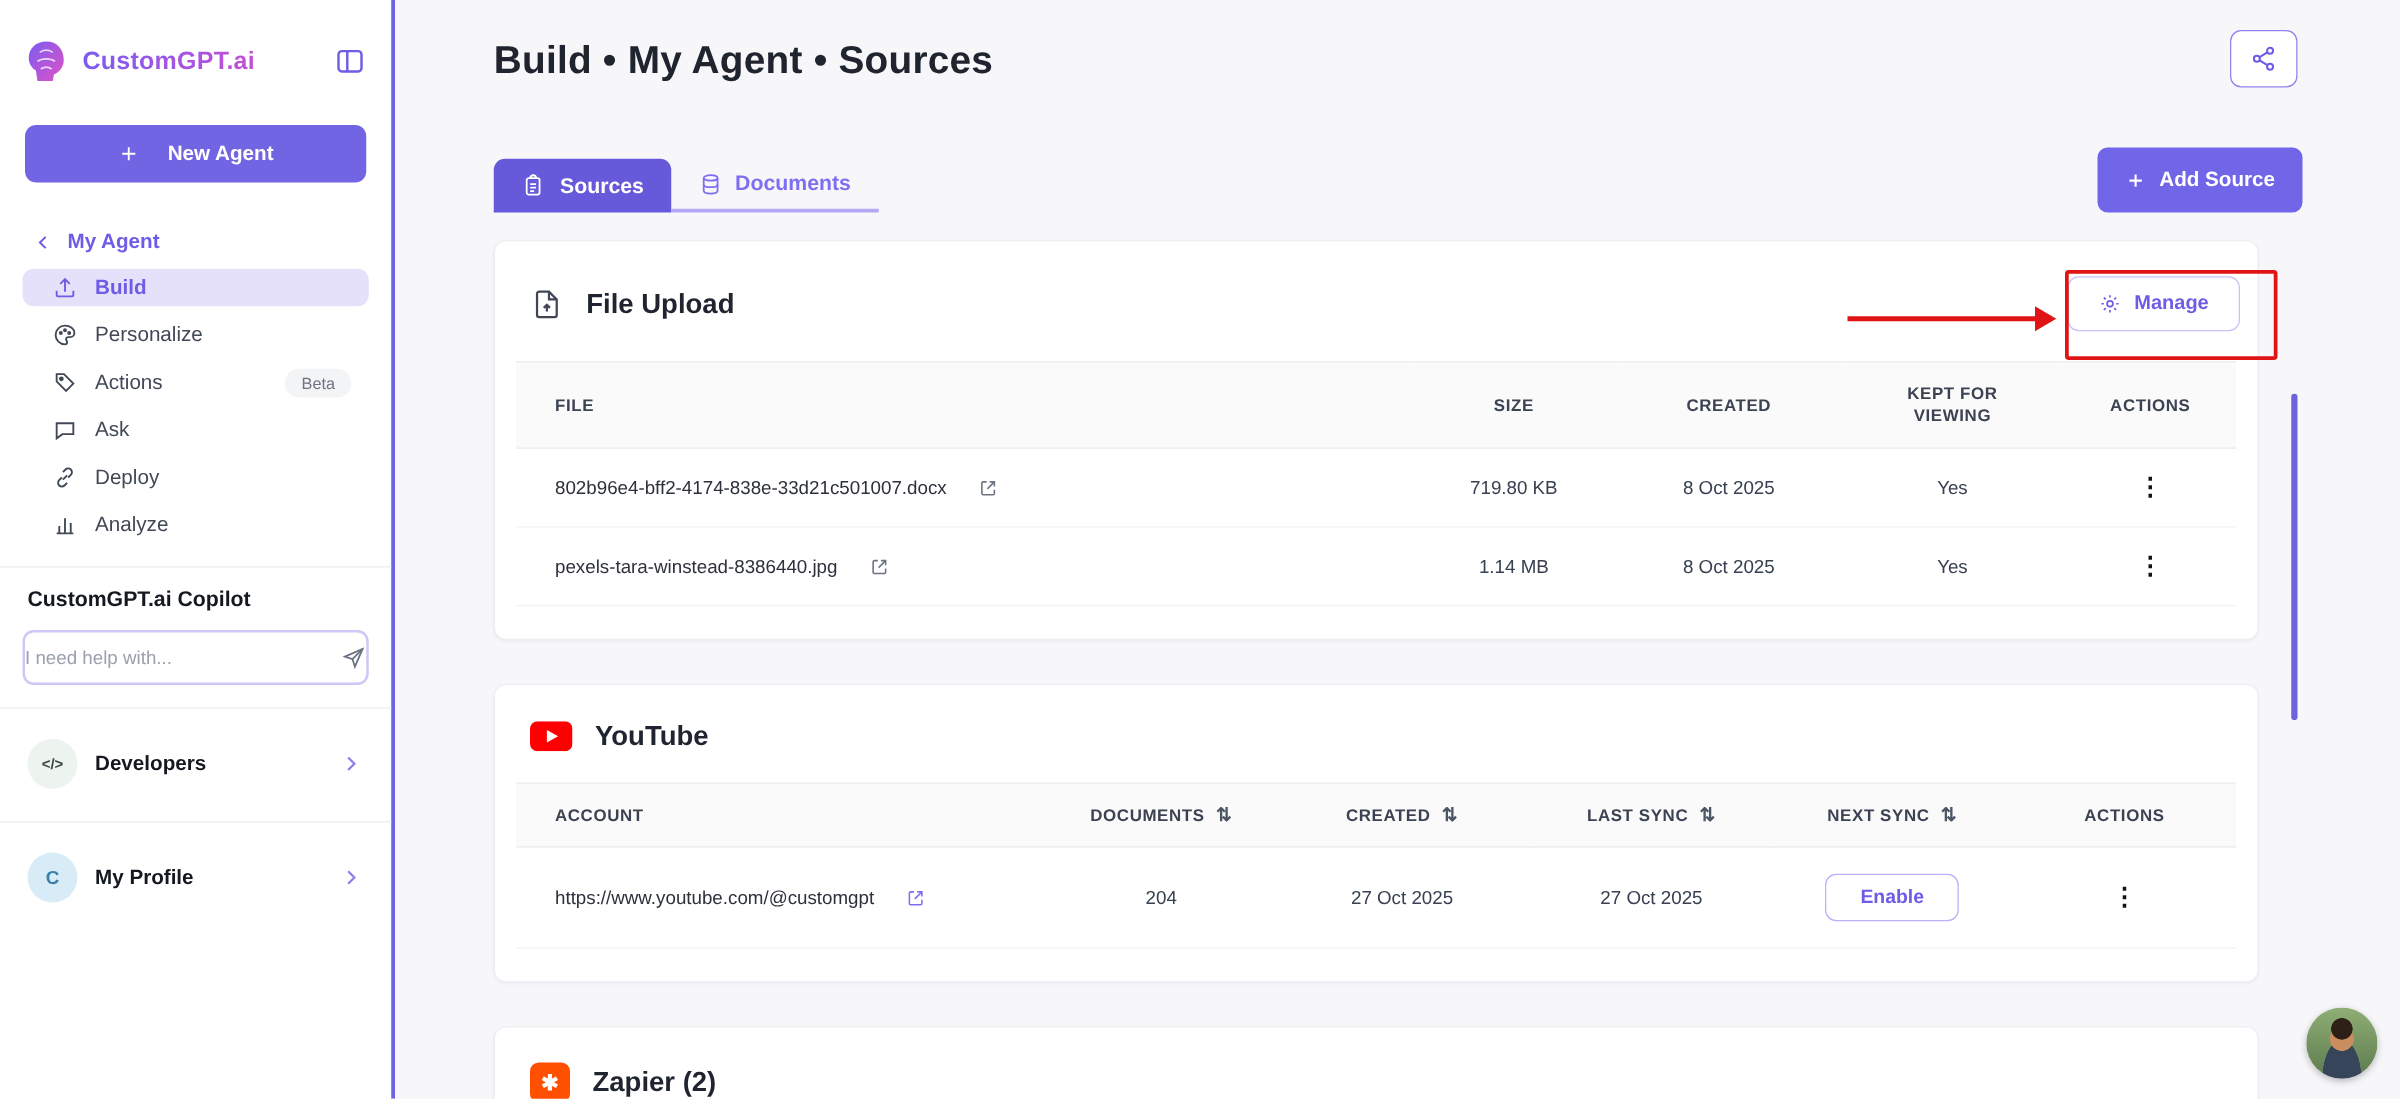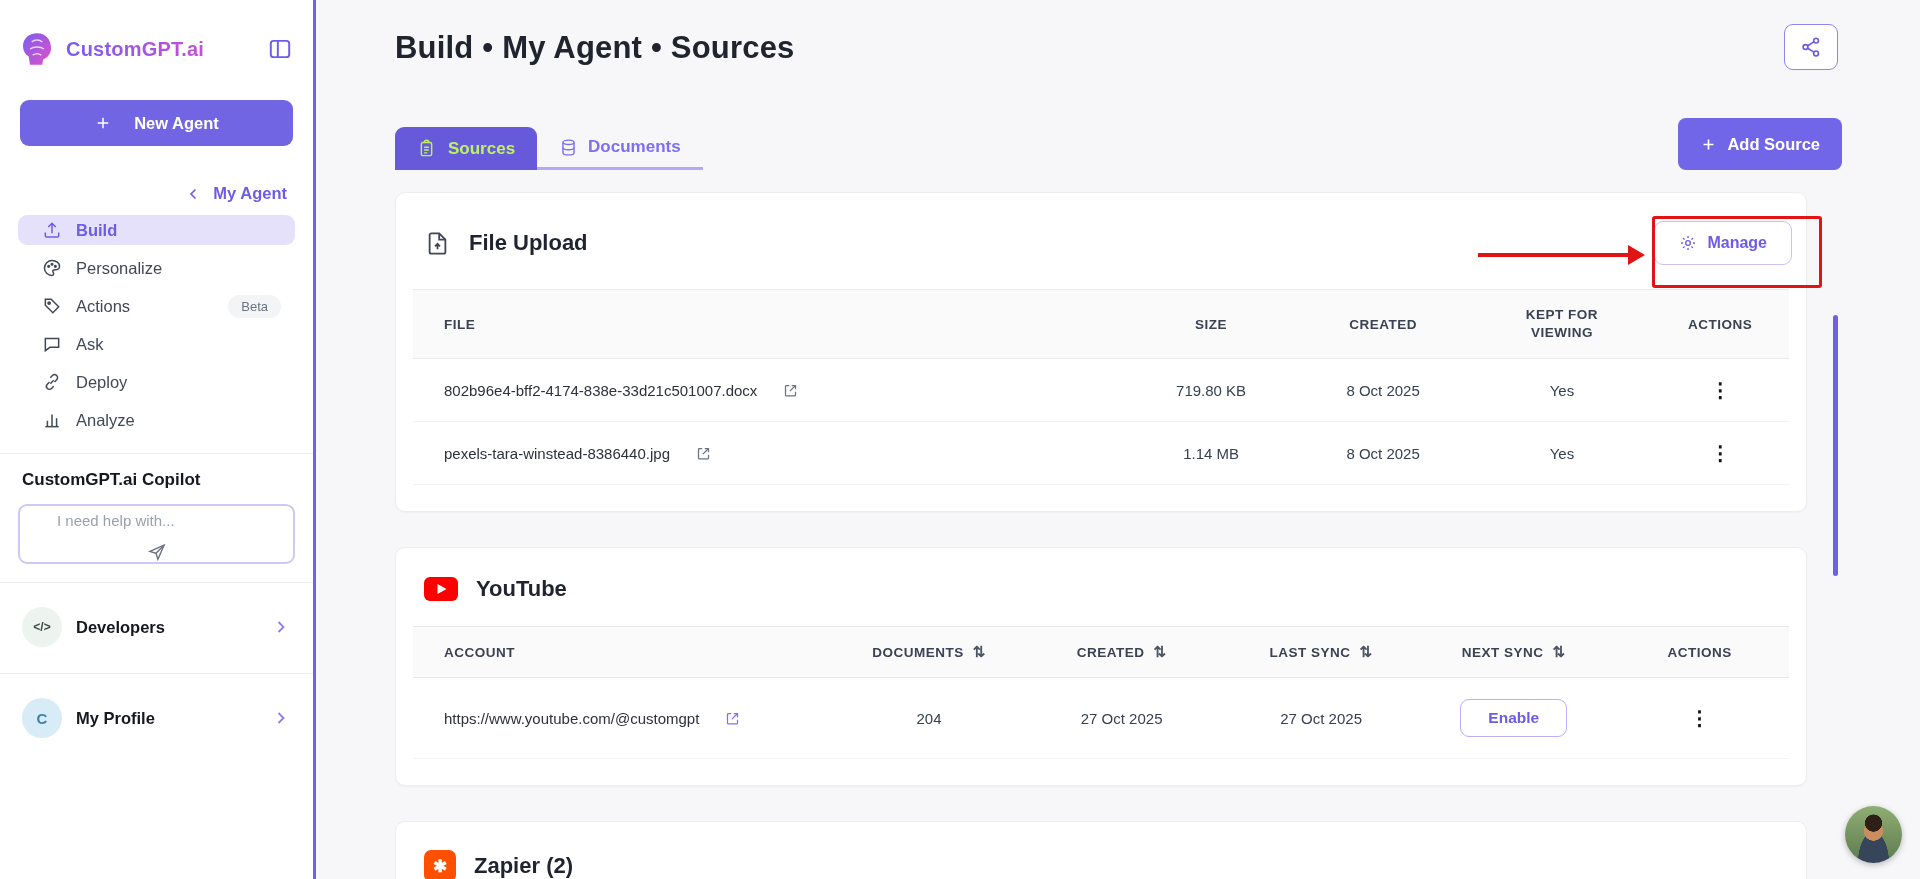--- a/index.html
+++ b/index.html
@@ -28,42 +28,42 @@
   .panel-toggle { color:#6d5ce6; cursor:pointer; }
 
   .new-agent-btn {
     margin:30px 20px 0; height:46px; border-radius:9px; background:#7165e3; color:#fff;
     display:flex; align-items:center; justify-content:center; gap:22px;
     font-size:16.5px; font-weight:600; cursor:pointer;
   }
 
   .my-agent-row {
     margin:38px 0 12px; padding:0 26px; display:flex; align-items:center; gap:10px;
-    color:#6d5ce6; font-weight:600; font-size:16.5px; cursor:pointer;justify-content:flex-end;
+    color:#6d5ce6; font-weight:600; font-size:16.5px; cursor:pointer;
   }
 
   .nav { padding:0 18px; }
   .nav-item {
     height:30px; margin-bottom:8px; border-radius:9px;
     display:flex; align-items:center; gap:14px; padding:0 14px 0 24px;
     font-size:16.5px; color:#414856; cursor:pointer;
   }
   .nav-item.active { background:#e6e1fa; color:#6d5ce6; font-weight:600; }
   .nav-item svg { stroke:currentColor; }
   .badge {
     margin-left:auto; font-size:13px; color:#6b7280; background:#f3f4f6;
     padding:4px 13px; border-radius:999px;text-align:right;
   }
 
   .divider { height:1px; background:#ecedf1; margin:18px 0 16px; }
 
   .copilot-title { padding:0 22px; font-size:17px; font-weight:700; color:#14181f; }
   .copilot-input {
-    margin:14px 18px 0; border:2px solid #cfc8f7; border-radius:9px; height:60px;
-    display:flex; align-items:center; gap:8px; padding:0 0; background:#fff;flex-direction:column;
+    margin:14px 18px 0; border:2px solid #cfc8f7; border-radius:9px; height:44px;
+    display:flex; align-items:center; gap:8px; padding:0 0; background:#fff;
   }
   .copilot-input input { flex:1; border:0; outline:none; font-size:15px; color:#374151; font-family:inherit; background:transparent; }
   .copilot-input input::placeholder { color:#9aa1ad; }
   .send-icon { color:#6b7280; cursor:pointer; }
 
   .side-row { padding:8px 22px; display:flex; align-items:center; gap:14px; cursor:pointer; }
   .side-circle {
     width:40px; height:40px; border-radius:50%; display:flex; align-items:center; justify-content:center;
     font-size:12px; font-weight:700; flex:0 0 auto;
   }
@@ -82,21 +82,21 @@
     position:absolute; right:4px; top:-6px; width:54px; height:46px;
     border:1.5px solid #8f84ec; border-radius:9px; background:#fff; color:#6d5ce6;
     display:flex; align-items:center; justify-content:center; cursor:pointer;
   }
 
   .tabs-row { margin-top:52px; display:flex; align-items:flex-end; }
   .tab {
     height:43px; padding:0 22px; display:flex; align-items:center; gap:10px;
     font-size:17px; font-weight:600; cursor:pointer;
   }
-  .tab-active { background:#675ada; color:#bef264; border-radius:9px 9px 0 0;gap:12px; }
+  .tab-active { background:#675ada; color:#ffffff; border-radius:9px 9px 0 0;gap:12px; }
   .tab-inactive { color:#7d6ff2; border-bottom:3px solid #b3a8f4; }
   .add-source-btn {
     margin-left:auto; height:52px; padding:0 22px; background:#7165e8; color:#fff;
     border-radius:8px; font-size:16.5px; font-weight:700; display:flex; align-items:center; gap:10px;
     cursor:pointer; align-self:flex-end; margin-bottom:0;
   }
 
   .card {
     width:1412px; background:#fff; border:1px solid #eceef2; border-radius:10px;
     box-shadow:0 1px 2px rgba(16,24,40,.04); margin-top:22px;

